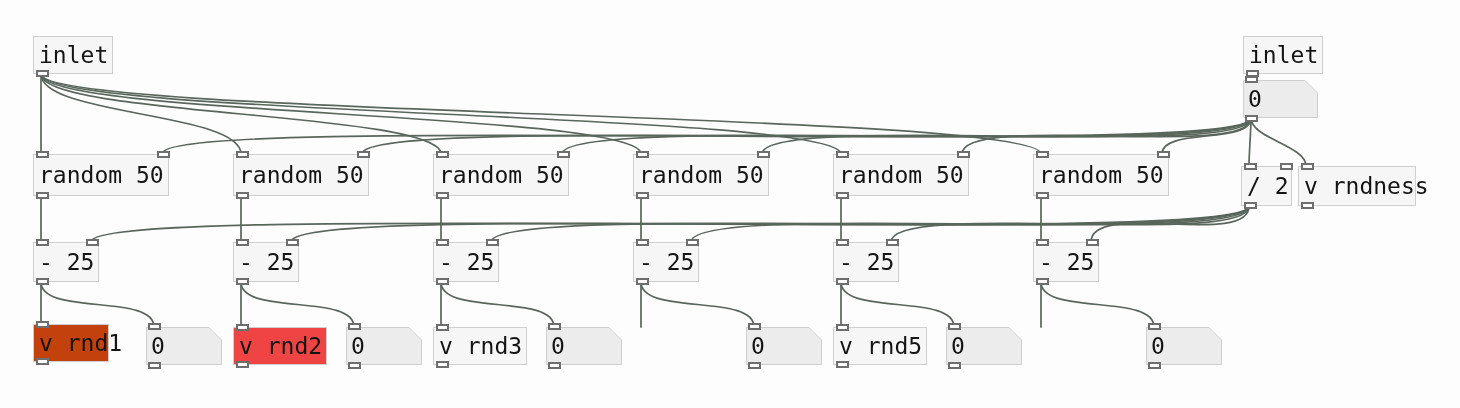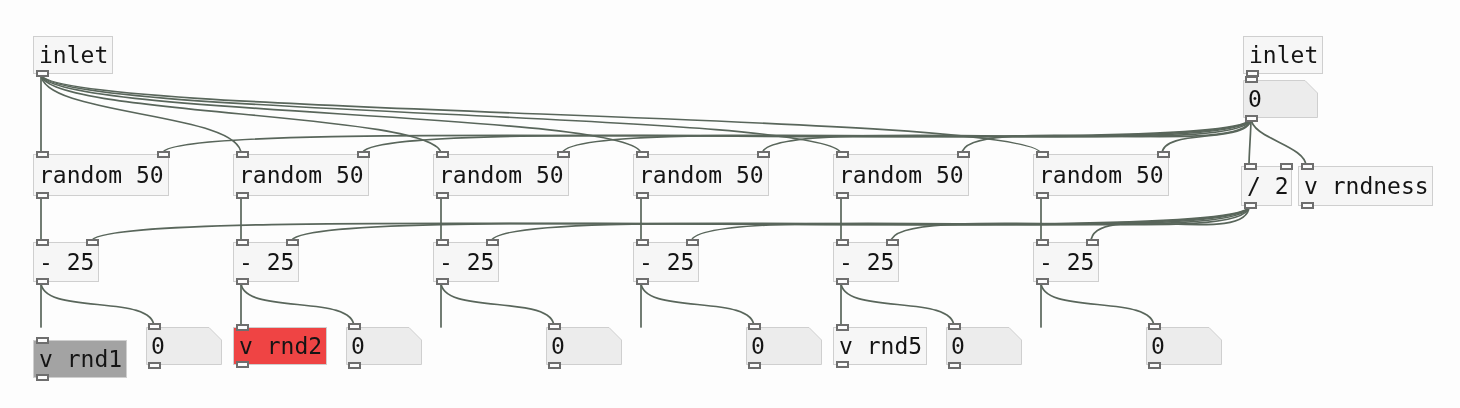--- a/index.html
+++ b/index.html
@@ -120,21 +120,21 @@
       <div class="port inlet" style="left: 2px; background: rgb(252, 252, 252); border-color: rgb(110, 110, 110);"></div>
       <div class="port inlet" style="left: 123px; background: rgb(252, 252, 252); border-color: rgb(110, 110, 110);"></div>
       <div class="port outlet" style="left: 2px; background: rgb(252, 252, 252); border-color: rgb(110, 110, 110);"></div>
     </div>
     <div class="node object" style="left: 1241px; top: 166px; width: 51px; height: 40px; background: rgb(246, 246, 246); border-color: rgb(207, 207, 207);">
       <span class="label" style="color: rgb(20, 20, 20);">/ 2</span>
       <div class="port inlet" style="left: 2px; background: rgb(252, 252, 252); border-color: rgb(110, 110, 110);"></div>
       <div class="port inlet" style="left: 38px; background: rgb(252, 252, 252); border-color: rgb(110, 110, 110);"></div>
       <div class="port outlet" style="left: 2px; background: rgb(252, 252, 252); border-color: rgb(110, 110, 110);"></div>
     </div>
-    <div class="node object" style="left: 1298px; top: 166px; width: 135px; height: 40px; background: rgb(246, 246, 246); border-color: rgb(207, 207, 207);">
+    <div class="node object" style="left: 1298px; top: 166px; width: 118px; height: 40px; background: rgb(246, 246, 246); border-color: rgb(207, 207, 207);">
       <span class="label" style="color: rgb(20, 20, 20);">v rndness</span>
       <div class="port inlet" style="left: 2px; background: rgb(252, 252, 252); border-color: rgb(110, 110, 110);"></div>
       <div class="port outlet" style="left: 2px; background: rgb(252, 252, 252); border-color: rgb(110, 110, 110);"></div>
     </div>
     <div class="node object" style="left: 33px; top: 242px; width: 66px; height: 40px; background: rgb(246, 246, 246); border-color: rgb(207, 207, 207);">
       <span class="label" style="color: rgb(20, 20, 20);">- 25</span>
       <div class="port inlet" style="left: 2px; background: rgb(252, 252, 252); border-color: rgb(110, 110, 110);"></div>
       <div class="port inlet" style="left: 52px; background: rgb(252, 252, 252); border-color: rgb(110, 110, 110);"></div>
       <div class="port outlet" style="left: 2px; background: rgb(252, 252, 252); border-color: rgb(110, 110, 110);"></div>
     </div>
@@ -161,27 +161,32 @@
       <div class="port inlet" style="left: 2px; background: rgb(252, 252, 252); border-color: rgb(110, 110, 110);"></div>
       <div class="port inlet" style="left: 52px; background: rgb(252, 252, 252); border-color: rgb(110, 110, 110);"></div>
       <div class="port outlet" style="left: 2px; background: rgb(252, 252, 252); border-color: rgb(110, 110, 110);"></div>
     </div>
     <div class="node object" style="left: 1033px; top: 242px; width: 66px; height: 40px; background: rgb(246, 246, 246); border-color: rgb(207, 207, 207);">
       <span class="label" style="color: rgb(20, 20, 20);">- 25</span>
       <div class="port inlet" style="left: 2px; background: rgb(252, 252, 252); border-color: rgb(110, 110, 110);"></div>
       <div class="port inlet" style="left: 52px; background: rgb(252, 252, 252); border-color: rgb(110, 110, 110);"></div>
       <div class="port outlet" style="left: 2px; background: rgb(252, 252, 252); border-color: rgb(110, 110, 110);"></div>
     </div>
-    <div class="node object" style="left: 33px; top: 340px; width: 94px; height: 38px; background: #a3a3a3; border-color: rgb(207, 207, 207);">
+    <div class="node object" style="left: 33px; top: 324px; width: 76px; height: 38px; background: #c2410c; border-color: rgb(207, 207, 207);">
       <span class="label" style="color: rgb(20, 20, 20);">v rnd1</span>
       <div class="port inlet" style="left: 2px; background: rgb(252, 252, 252); border-color: rgb(110, 110, 110);"></div>
       <div class="port outlet" style="left: 2px; background: rgb(252, 252, 252); border-color: rgb(110, 110, 110);"></div>
     </div>
     <div class="node object" style="left: 233px; top: 327px; width: 94px; height: 38px; background: #ef4444; border-color: rgb(207, 207, 207);">
       <span class="label" style="color: rgb(20, 20, 20);">v rnd2</span>
+      <div class="port inlet" style="left: 2px; background: rgb(252, 252, 252); border-color: rgb(110, 110, 110);"></div>
+      <div class="port outlet" style="left: 2px; background: rgb(252, 252, 252); border-color: rgb(110, 110, 110);"></div>
+    </div>
+    <div class="node object" style="left: 433px; top: 327px; width: 94px; height: 38px; background: rgb(246, 246, 246); border-color: rgb(207, 207, 207);">
+      <span class="label" style="color: rgb(20, 20, 20);">v rnd3</span>
       <div class="port inlet" style="left: 2px; background: rgb(252, 252, 252); border-color: rgb(110, 110, 110);"></div>
       <div class="port outlet" style="left: 2px; background: rgb(252, 252, 252); border-color: rgb(110, 110, 110);"></div>
     </div>
     <div class="node object" style="left: 833px; top: 327px; width: 94px; height: 38px; background: rgb(246, 246, 246); border-color: rgb(207, 207, 207);">
       <span class="label" style="color: rgb(20, 20, 20);">v rnd5</span>
       <div class="port inlet" style="left: 2px; background: rgb(252, 252, 252); border-color: rgb(110, 110, 110);"></div>
       <div class="port outlet" style="left: 2px; background: rgb(252, 252, 252); border-color: rgb(110, 110, 110);"></div>
     </div>
     <div class="node atom" style="left: 146px; top: 327px; width: 76px; height: 38px;">
       <svg class="atom-bg" width="76" height="38">

